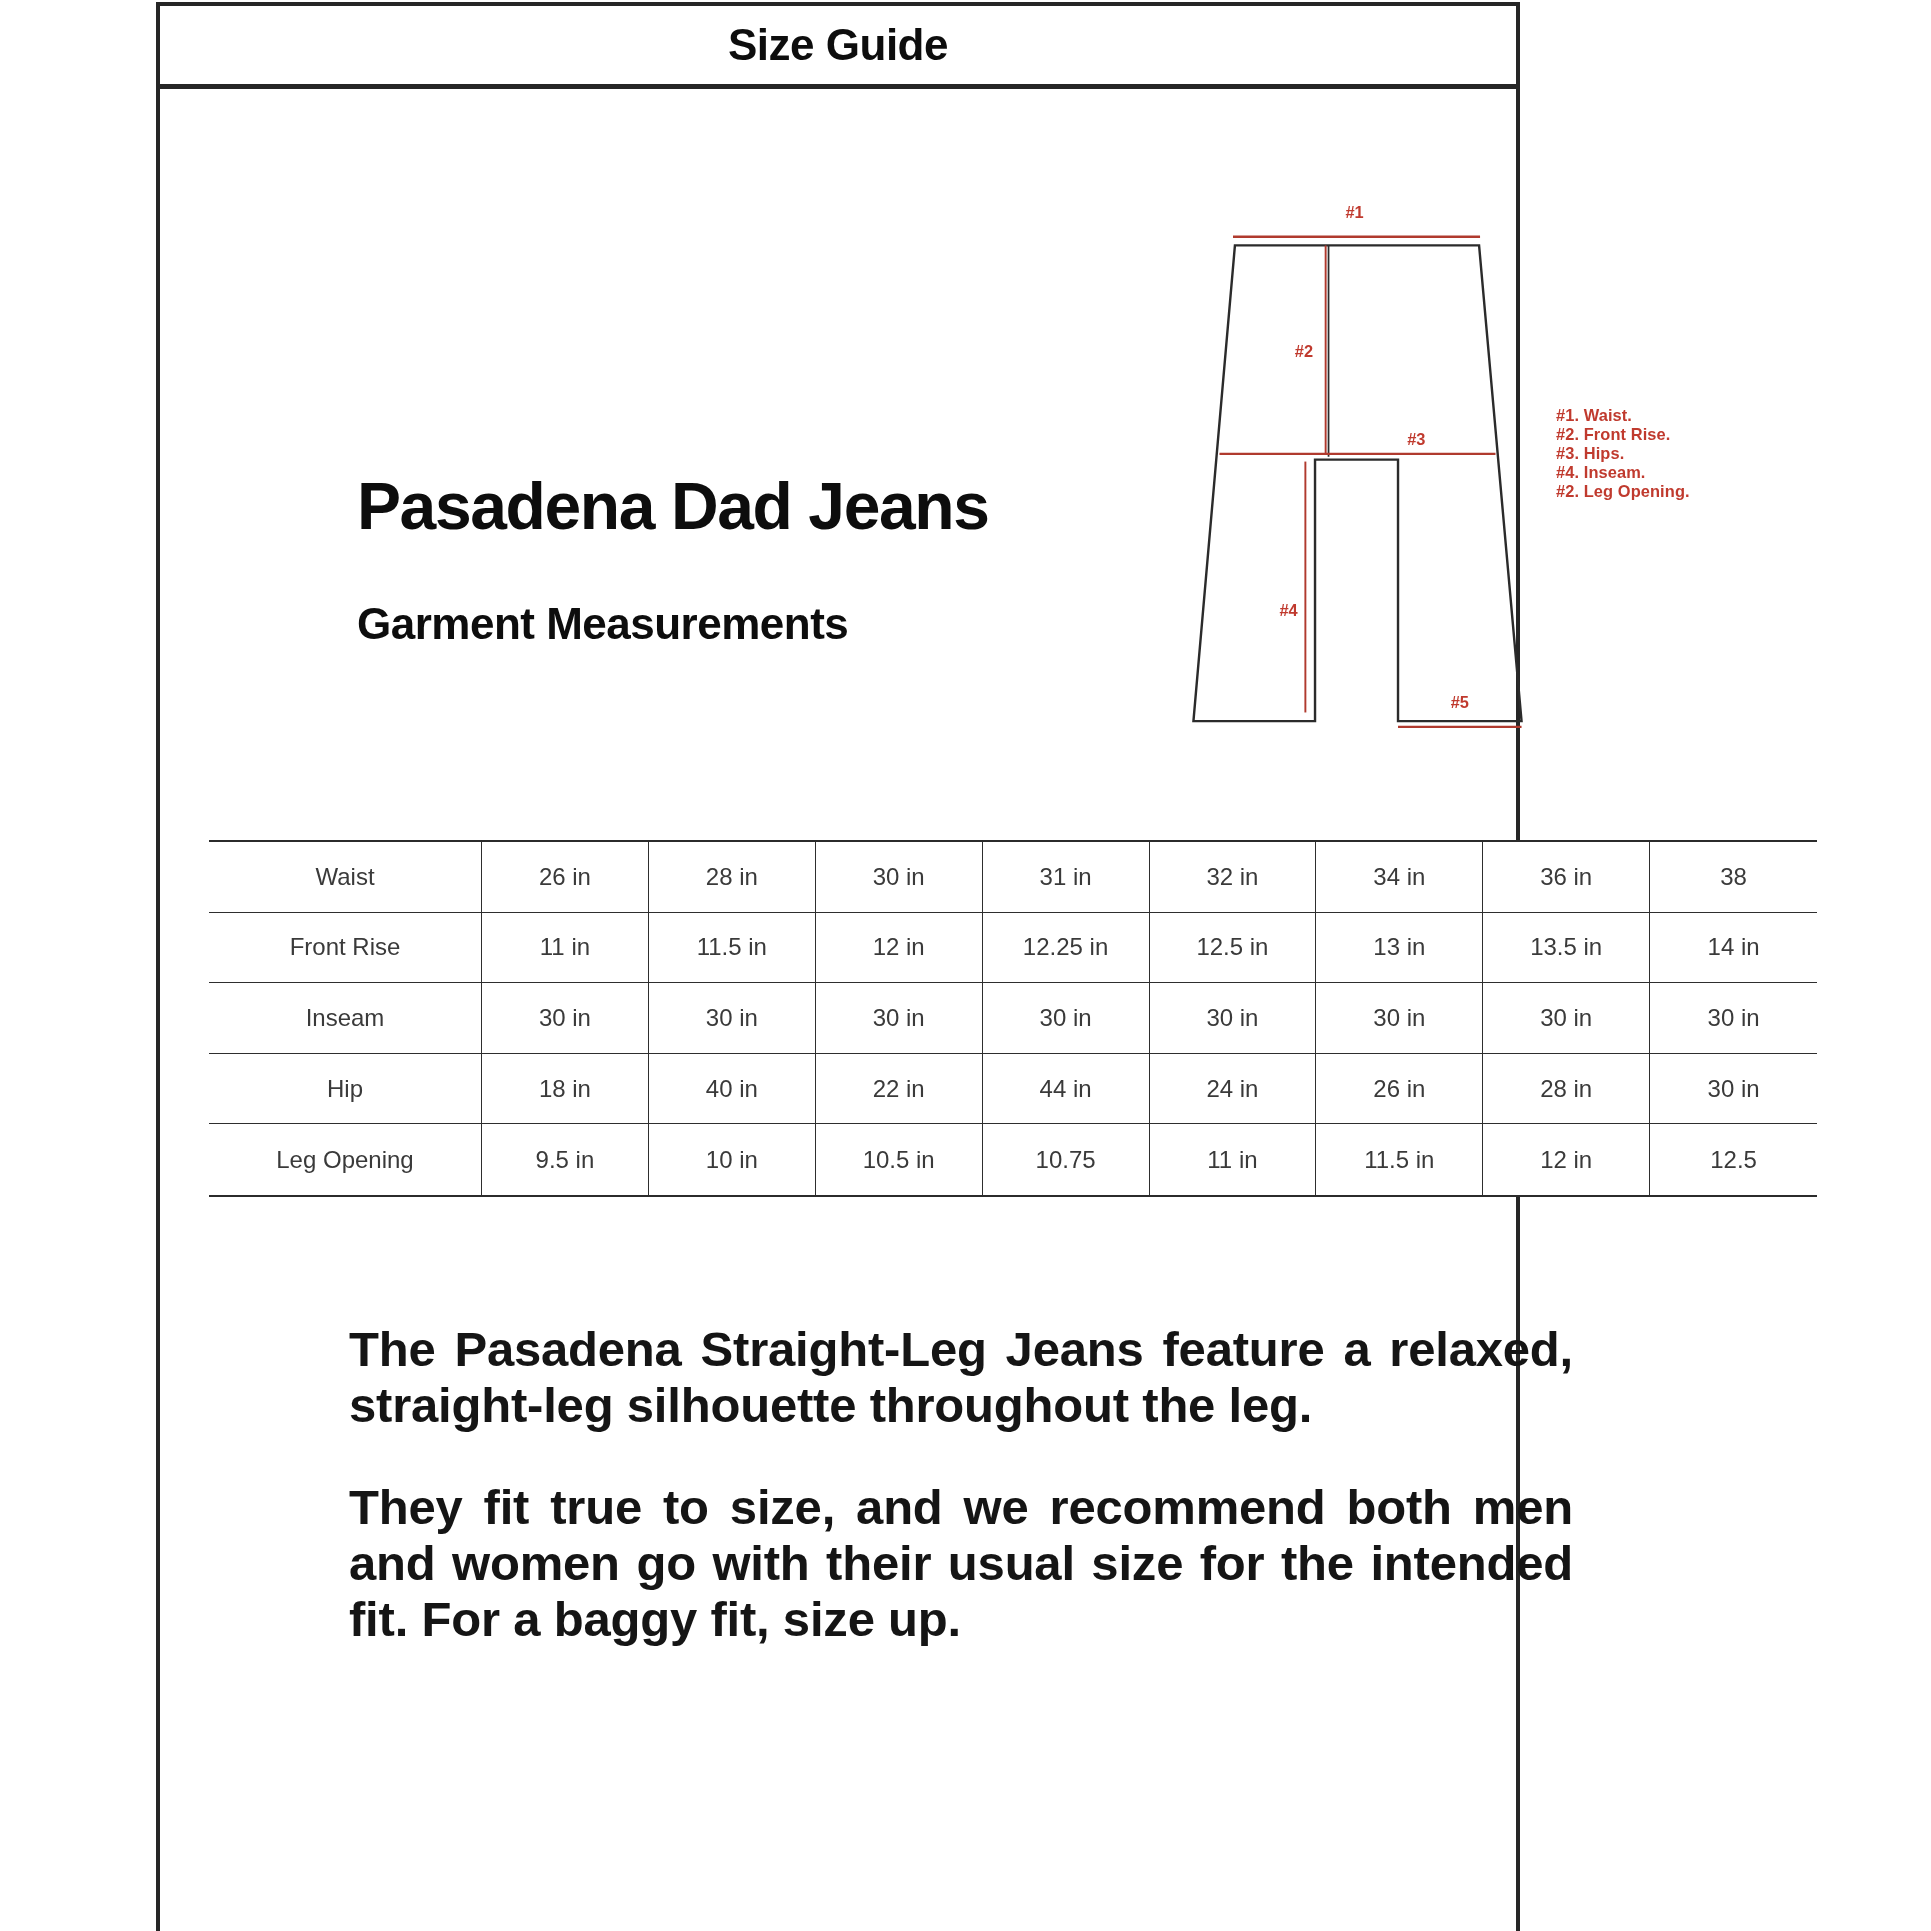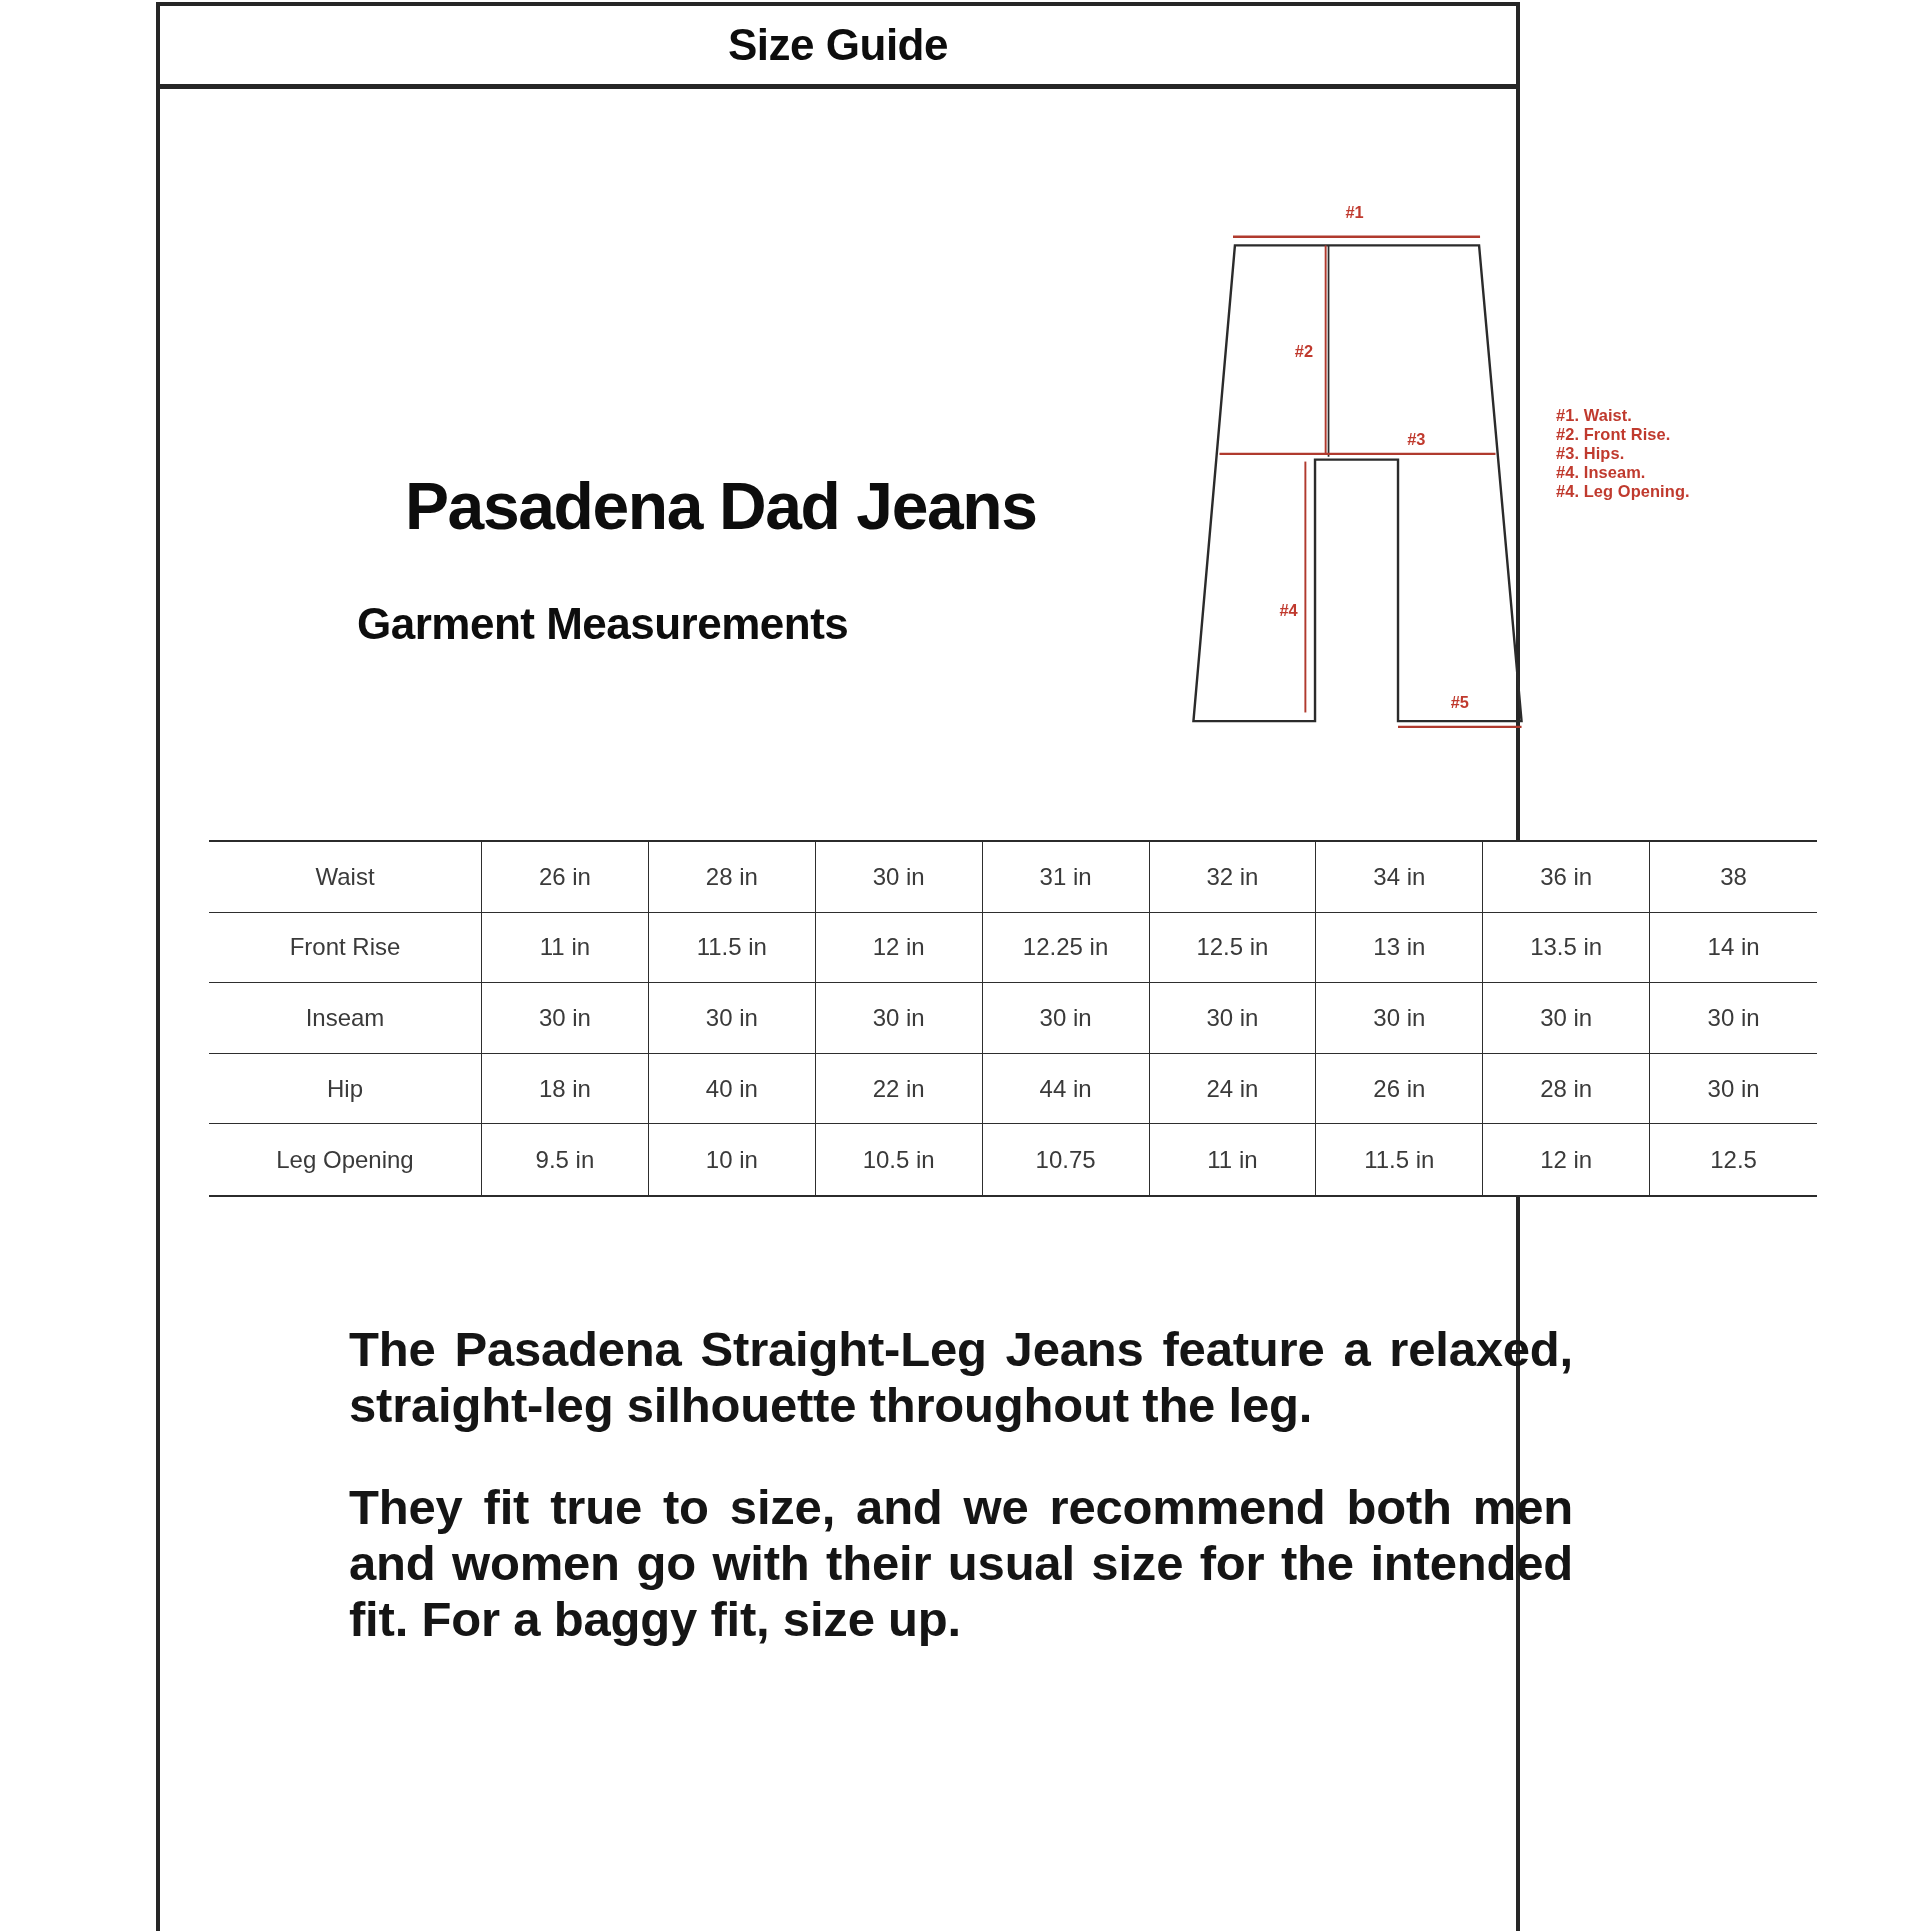--- a/index.html
+++ b/index.html
@@ -28,21 +28,20 @@
   }
   .title-band .title {
     font-size: 44px; font-weight: 800; letter-spacing: -0.5px; color: #0d0d0d;
   }
 
   
   .product-name {
     position: absolute; left: 357px; top: 473px;
     font-size: 66px; font-weight: 800; letter-spacing: -1.4px; color: #0d0d0d;
     line-height: 1;
-    margin-left: 48px;
   }
   .product-section {
     position: absolute; left: 357px; top: 602px;
     font-size: 44px; font-weight: 700; letter-spacing: -0.5px; color: #0d0d0d;
     line-height: 1;
   }
 
   
   .jeans-svg { position: absolute; left: 1178px; top: 174px; }
   .diagram-legend {
@@ -115,21 +114,21 @@
     <text x="247" y="281" text-anchor="middle" font-size="17" font-weight="bold" fill="#c03a2e">#3</text>
     <text x="124" y="458" text-anchor="end" font-size="17" font-weight="bold" fill="#c03a2e">#4</text>
     <text x="292" y="553" text-anchor="middle" font-size="17" font-weight="bold" fill="#c03a2e">#5</text>
   </svg>
 
   <div class="diagram-legend">
     <div>#1. Waist.</div>
     <div>#2. Front Rise.</div>
     <div>#3. Hips.</div>
     <div>#4. Inseam.</div>
-    <div>#4. Leg Opening.</div>
+    <div>#2. Leg Opening.</div>
   </div>
 
   <div class="size-table">
     <div class="tr">
       <div class="td">Waist</div>
       <div class="td">26 in</div>
       <div class="td">28 in</div>
       <div class="td">30 in</div>
       <div class="td">31 in</div>
       <div class="td">32 in</div>

